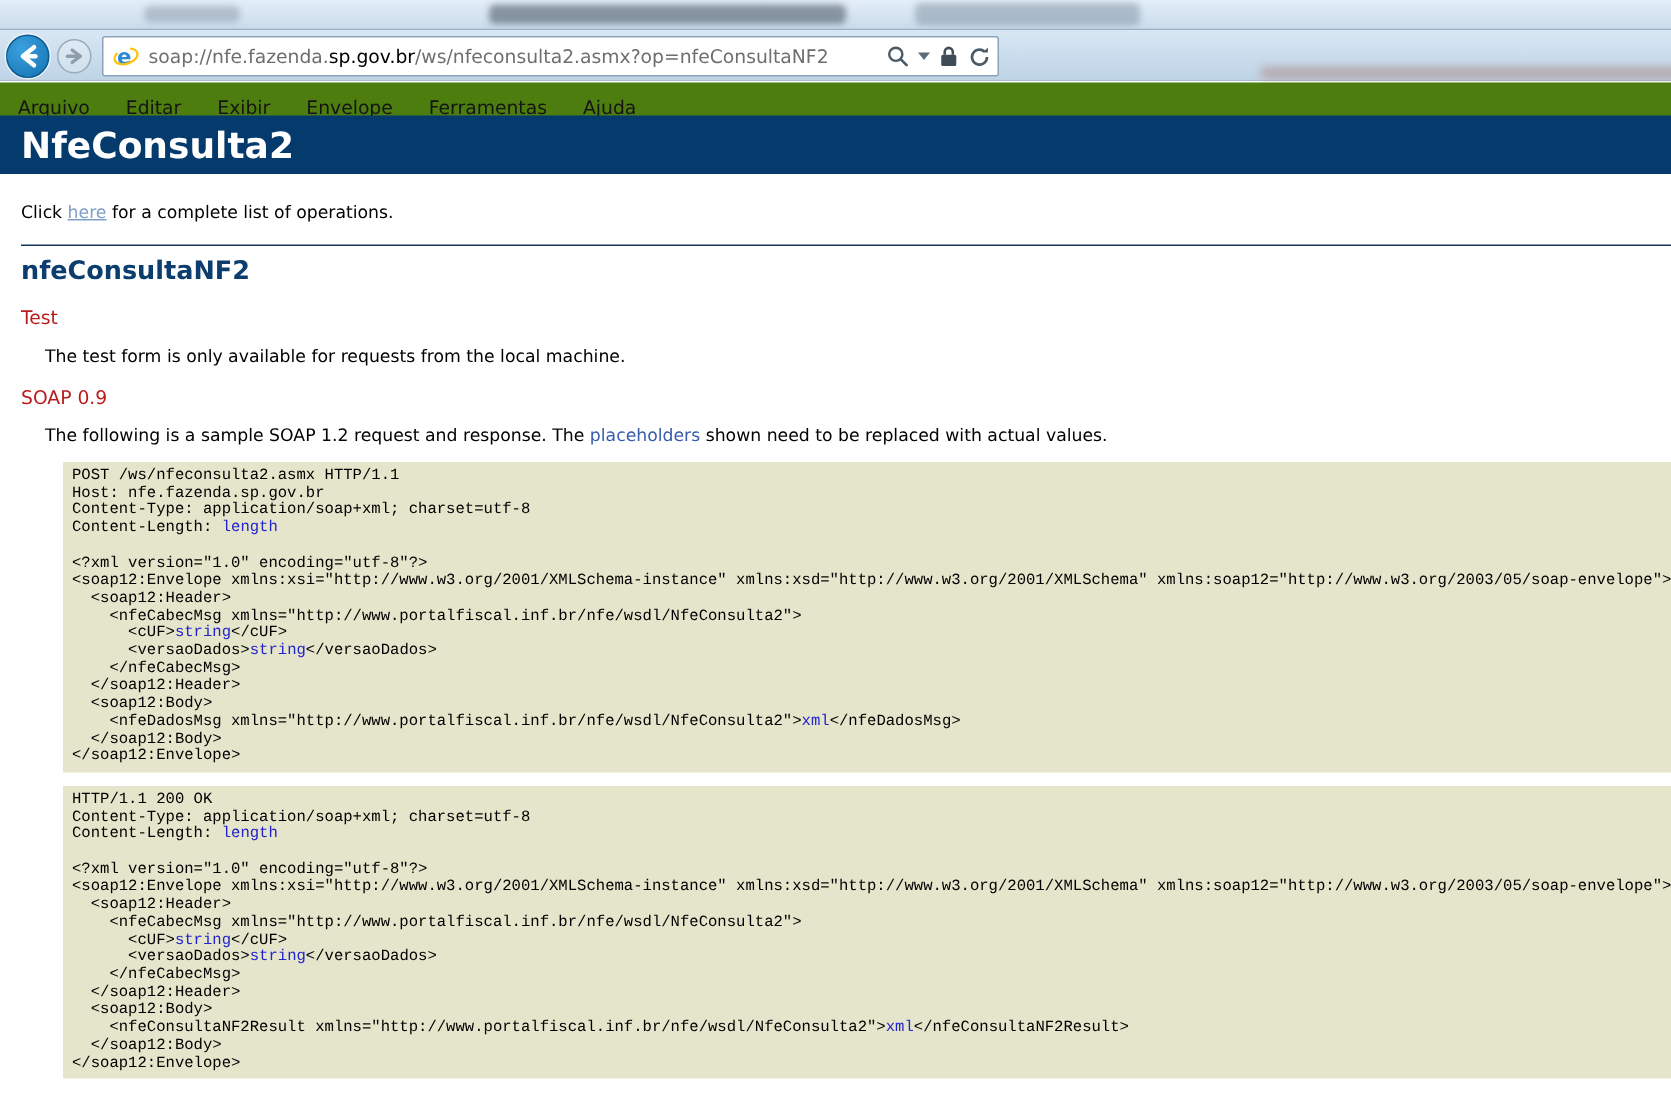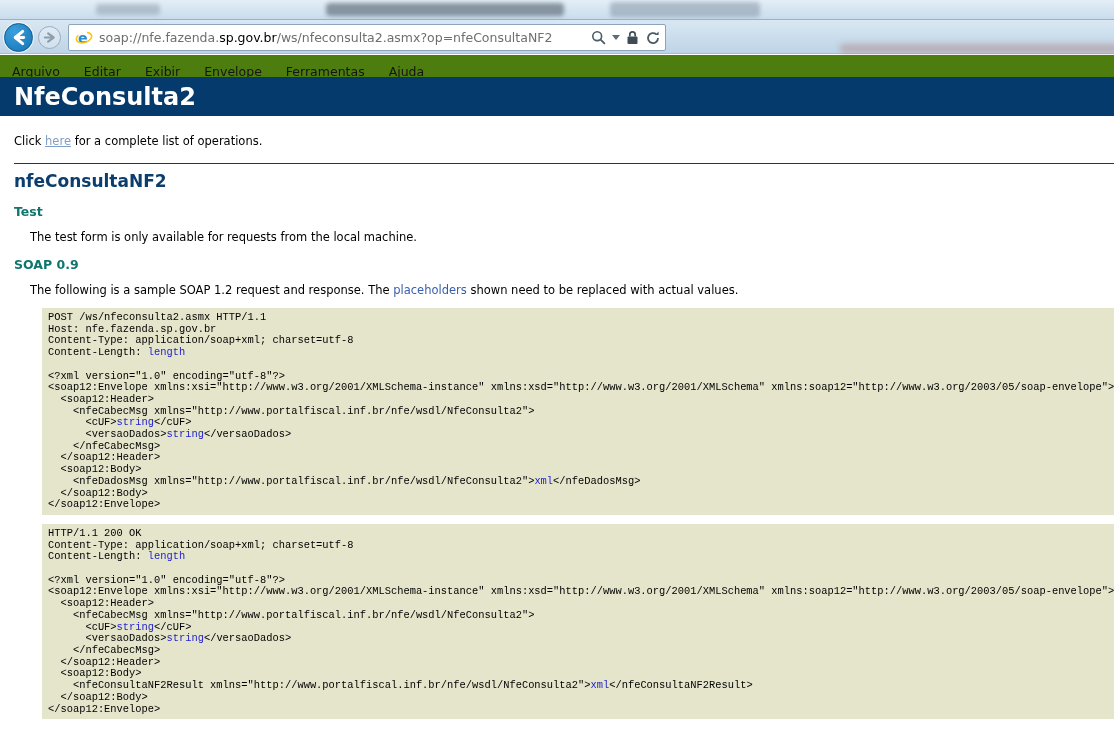--- a/index.html
+++ b/index.html
@@ -86,21 +86,21 @@
     background:#053a6c; color:#fff; display:flex; align-items:center; padding-left:14px;
   }
   .banner h1 { font-size:24px; font-weight:bold; letter-spacing:0; }
 
   .content { position:absolute; top:116px; left:0; width:1114px; }
   .ops-line { margin:18px 0 0 14px; font-size:11.5px; color:#000; }
   a.here-link { color:#7f9fc6; text-decoration:underline; cursor:pointer; }
   a.ph-link { color:#3a5dab; text-decoration:none; cursor:pointer; }
   .rule { border:none; border-top:1px solid #16365c; margin:15px 0 0 14px; }
   .op-heading { margin:7px 0 0 14px; font-size:17px; font-weight:bold; color:#0b3d6e; }
-  .sub-heading { margin:13px 0 0 14px; font-size:12.5px; font-weight:bold; color:#0f766e; }
+  .sub-heading { margin:13px 0 0 14px; font-size:12.5px; font-weight:normal; color:#b91c1c; }
   .para { margin:11px 0 0 30px; font-size:11.5px; color:#000; }
 
   .code {
     margin:11px 0 0 42px; width:1084px; background:#e5e5cc;
     padding:4px 6px; font-family:"Liberation Mono","DejaVu Sans Mono",monospace;
     font-size:10.4px; line-height:11.7px; color:#000;
     white-space:pre; overflow:hidden;
   }
   .code + .code { margin-top:9px; }
   .tok { color:#2323cc; }

